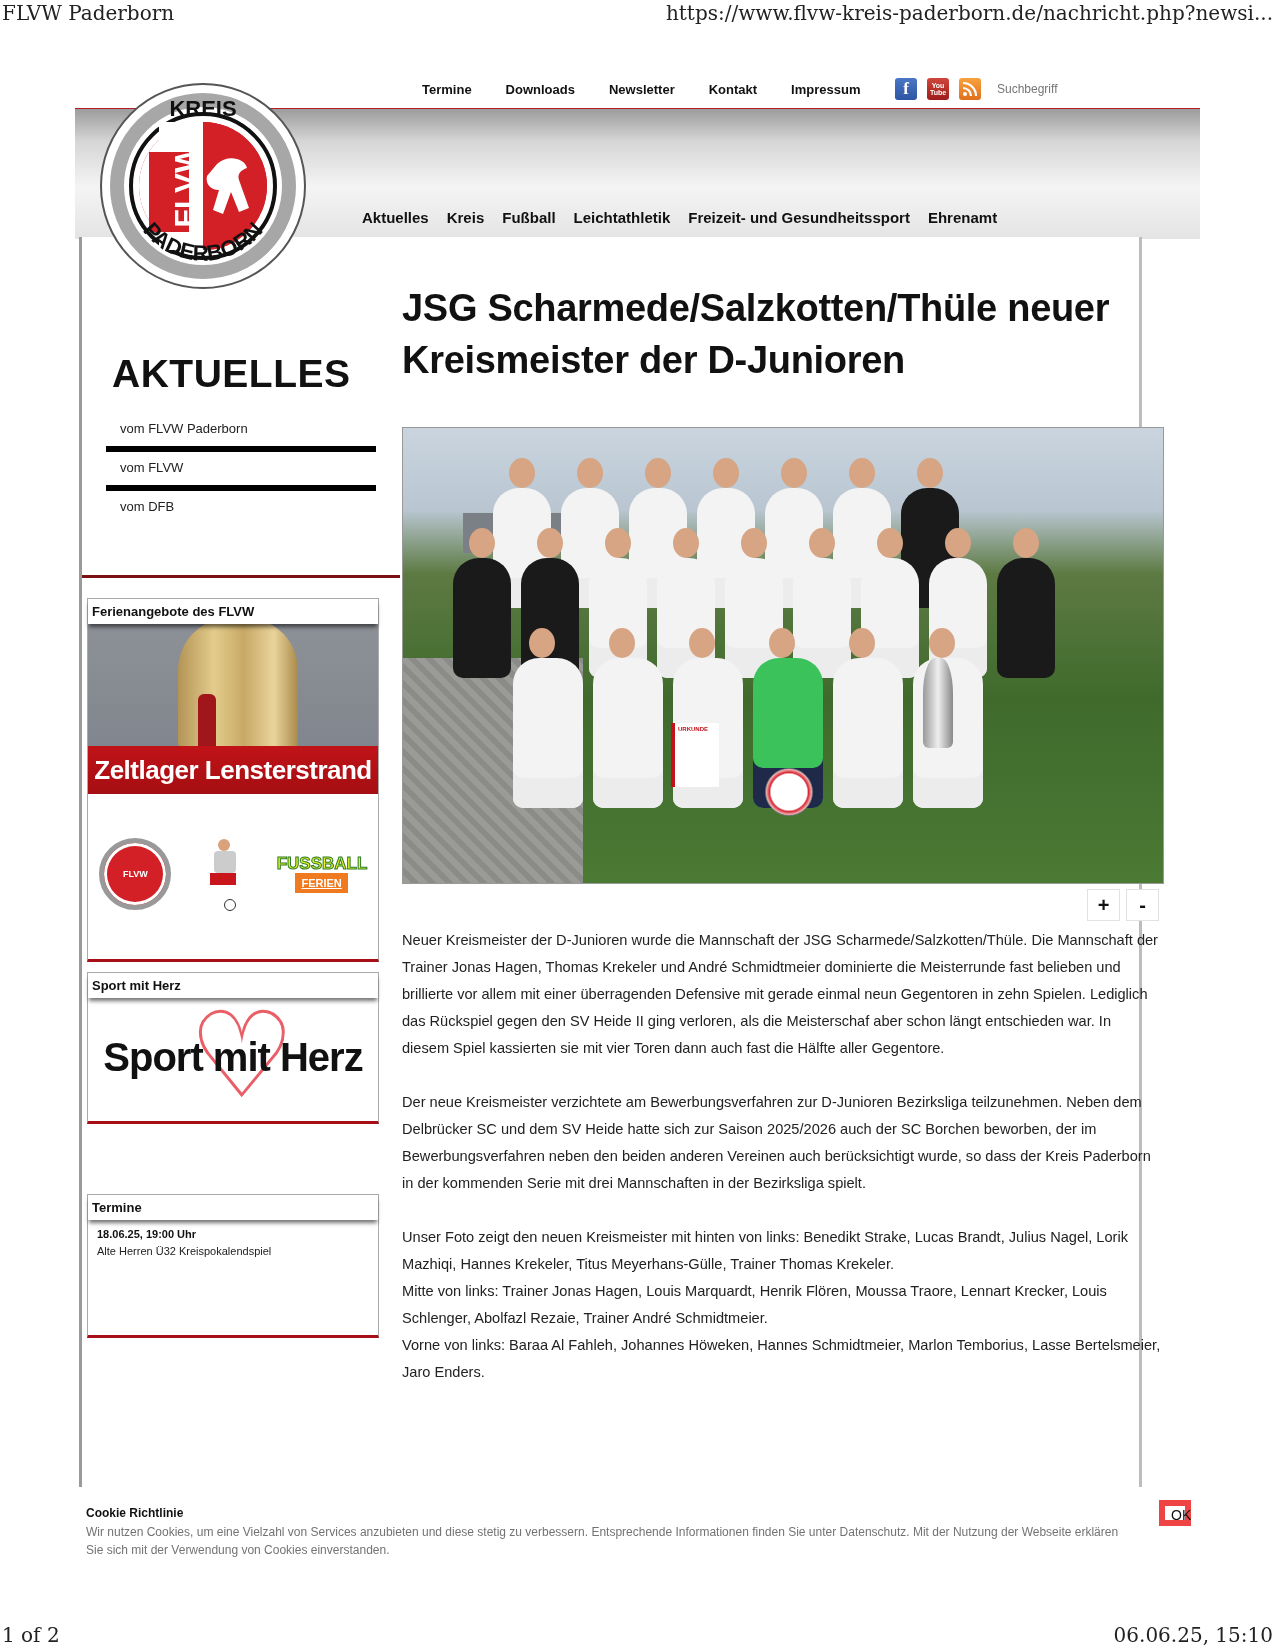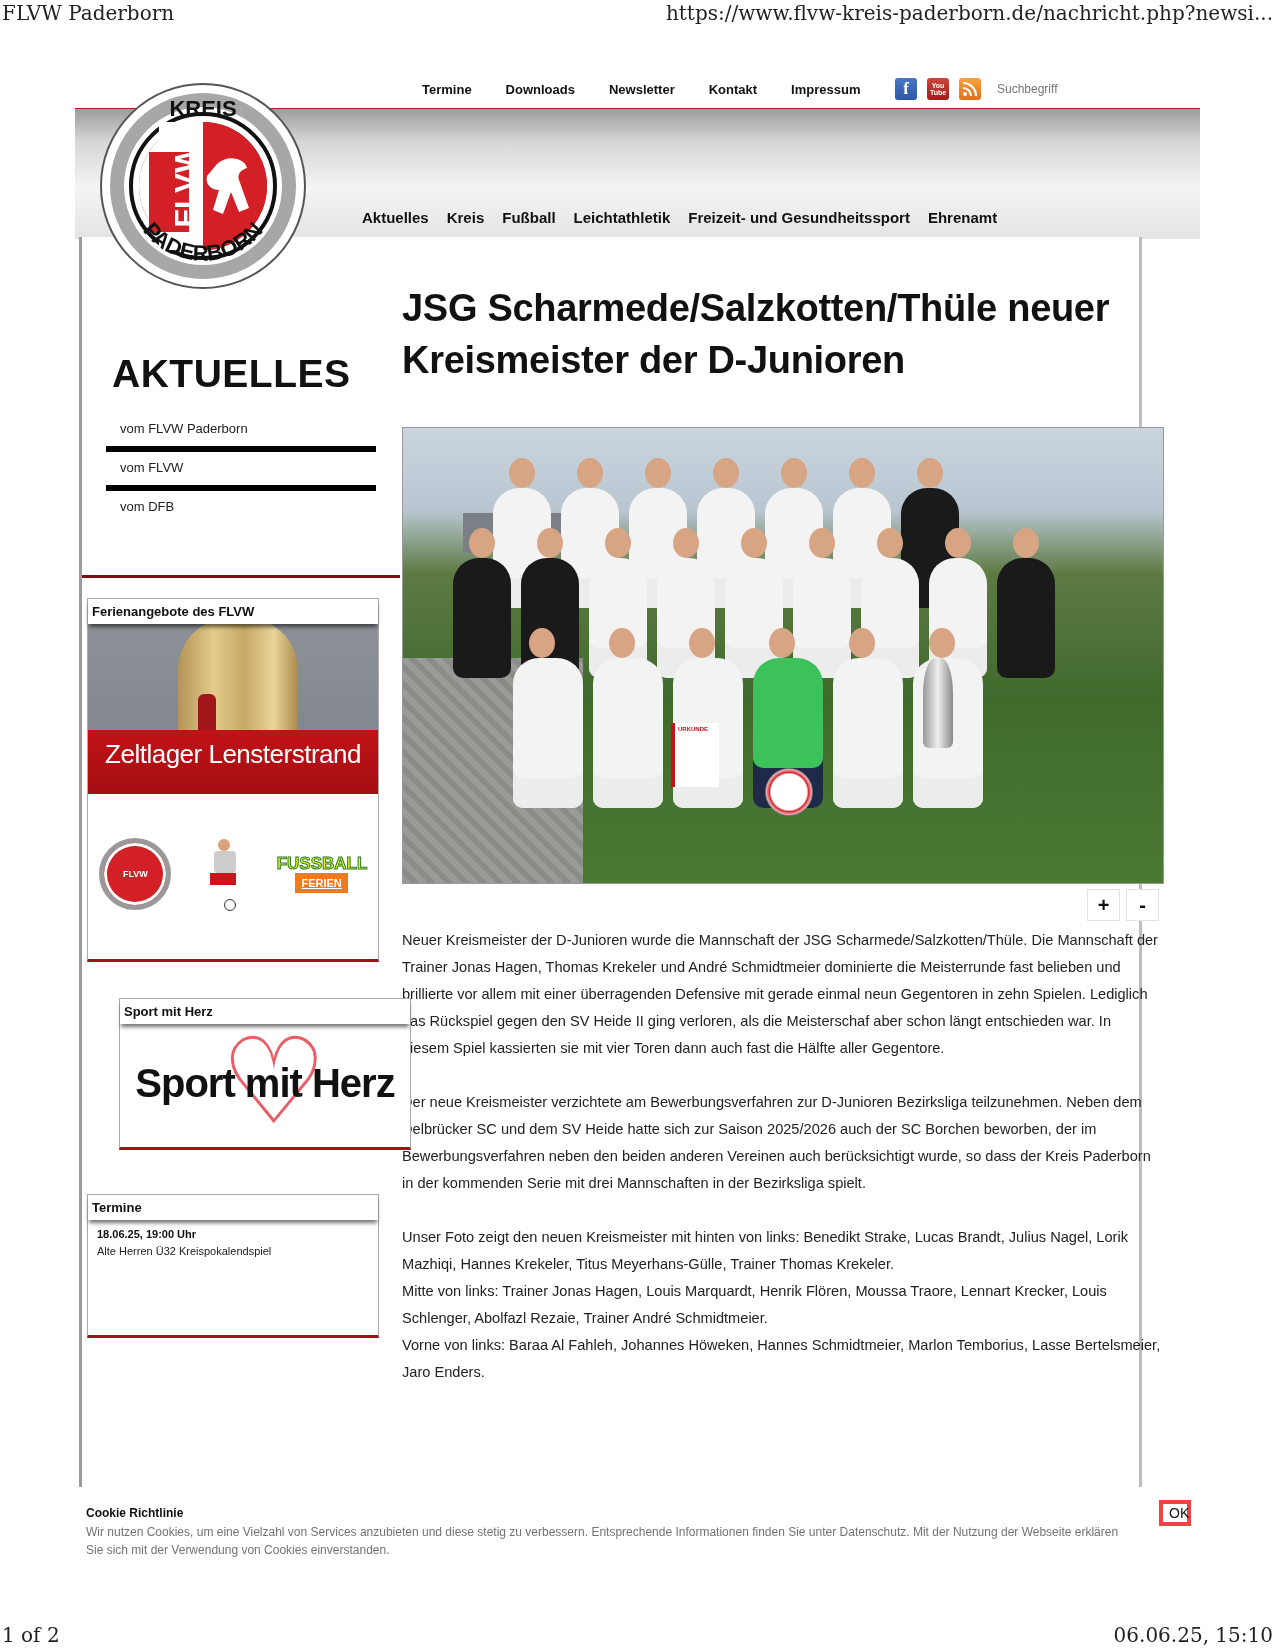--- a/index.html
+++ b/index.html
@@ -81,22 +81,22 @@
   }
   .zelt .tent {
     position: absolute; left: 90px; top: -5px; width: 120px; height: 130px;
     background: linear-gradient(90deg, #b39456, #e3cc8c 30%, #c8a967 55%, #e9d49a 80%, #a98a4b);
     border-radius: 40% 40% 6px 6px;
   }
   .zelt .person {
     position: absolute; left: 110px; top: 70px; width: 18px; height: 60px; background: #a0161a; border-radius: 6px;
   }
   .zelt .banner {
-    position: absolute; left: 0; bottom: 0; width: 100%; height: 64px;
-    background: linear-gradient(#c01318, #a40e12); color: #fff; font-weight: normal;
+    position: absolute; left: 0; bottom: 0; width: 100%; height: 48px;
+    background: linear-gradient(#c01318, #a40e12); color: #fff; font-weight: bold;
     font-size: 26px; text-align: center; line-height: 48px; letter-spacing: -0.5px;
     font-family: "Liberation Sans Narrow", "Liberation Sans", sans-serif;
   }
   .w1-logos { display: flex; justify-content: space-around; align-items: center; height: 160px; }
   .mini-logo {
     width: 62px; height: 62px; border-radius: 50%; border: 5px solid #999;
     position: relative; background: #d31f26; box-shadow: inset 0 0 0 3px #fff;
     color: #fff; font-weight: bold; font-size: 9px; display: flex; align-items: center; justify-content: center;
   }
   .kicker { width: 60px; height: 70px; position: relative; }
@@ -156,21 +156,21 @@
     font-size: 20px; font-weight: bold; color: #111; font-family: "Liberation Sans", sans-serif; padding: 0;
   }
   .body-text { position: absolute; left: 0; top: 690px; width: 760px; font-size: 14.6px; line-height: 27px; color: #222; }
   .body-text p { margin: 0 0 27px 0; }
 
   
   .cookie { position: absolute; left: 75px; top: 1500px; width: 1125px; height: 62px; background: #fff; }
   .cookie .c-title { position: absolute; left: 11px; top: 6px; font-size: 12px; font-weight: bold; }
   .cookie .c-text { position: absolute; left: 11px; top: 23px; width: 1050px; font-size: 12px; line-height: 18px; color: #737373; }
   .cookie .ok {
-    position: absolute; left: 1084px; top: 0; width: 32px; height: 26px; border: 4px solid #ef4444;
+    position: absolute; left: 1084px; top: 0; width: 32px; height: 26px; border: 6px solid #ef4444;
     background: #fff; font-size: 14px; font-family: "Liberation Sans", sans-serif; color: #111;
   }
 </style>
 </head>
 <body>
 
 <div class="print-header">
   <span>FLVW Paderborn</span>
   <span>https://www.flvw-kreis-paderborn.de/nachricht.php?newsi...</span>
 </div>
@@ -288,21 +288,21 @@
           <div class="shorts"></div>
           <div class="ball"></div>
       </div>
       <div class="fb-ferien">
         <div>FUSSBALL</div>
         <span class="ferien">FERIEN</span>
       </div>
     </div>
   </div>
 
-  <div class="widget w2" style="top:938px;margin-left:32px;">
+  <div class="widget w2" style="top:912px;">
     <div class="w-title">Sport mit Herz</div>
     <div class="smh">
       <span class="heart">♡</span>
       <span class="txt">Sport mit Herz</span>
     </div>
   </div>
 
   <div class="widget w3" style="top:1134px;">
     <div class="w-title">Termine</div>
     <div class="date">18.06.25, 19:00 Uhr</div>

